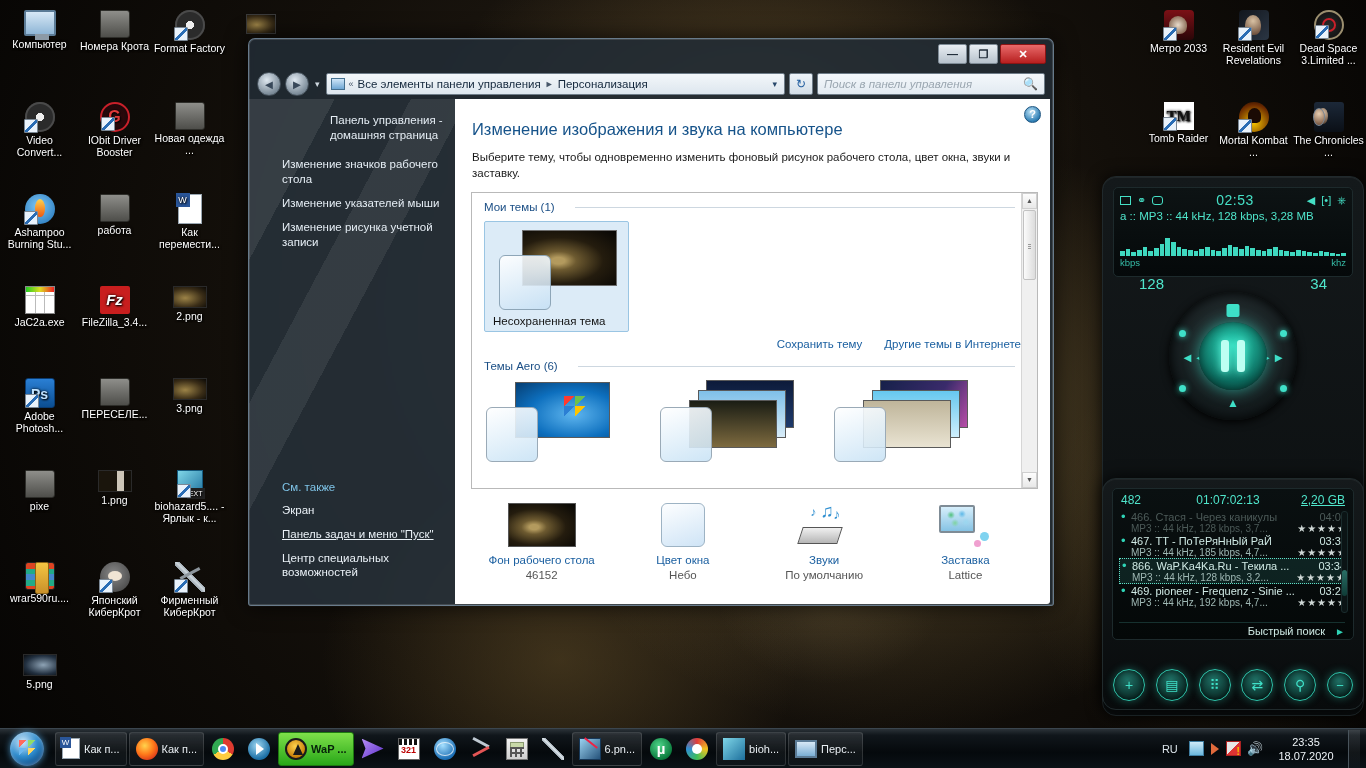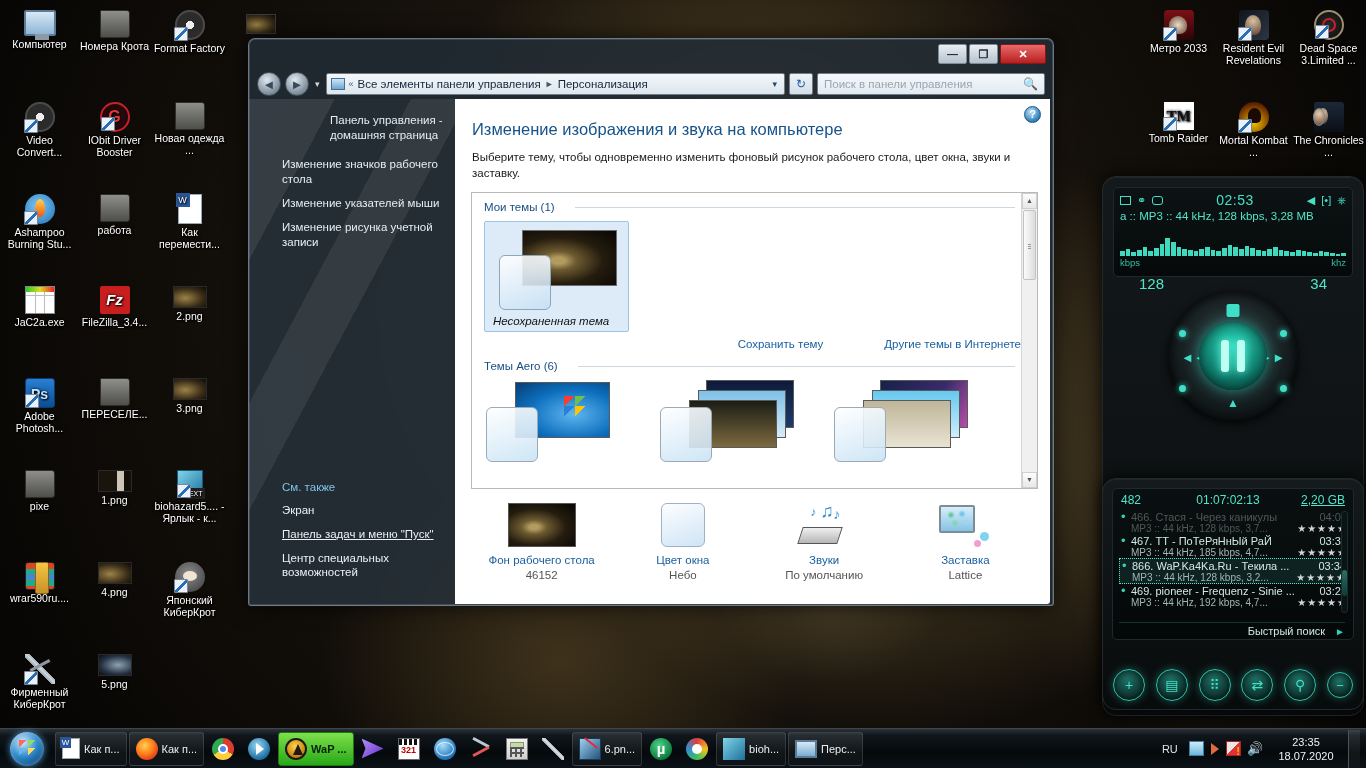--- a/index.html
+++ b/index.html
@@ -155,21 +155,21 @@
   .crumb-spacer{flex:1;}
   .crumb-caret{color:#27476a;font-size:9px;padding-right:3px;}
   #refreshbtn{width:24px;height:22px;border:1px solid #6e7c88;border-radius:2px;
     background:linear-gradient(#eef4f9,#d3dee7);display:flex;align-items:center;justify-content:center;
     color:#1f5c9e;font-size:12px;flex:none;}
   #searchbox{
     width:228px;height:22px;background:linear-gradient(#f4f8fb,#e2eaf1);
     border:1px solid #6e7c88;border-radius:2px;display:flex;align-items:center;
     padding:0 6px;flex:none;
   }
-  #searchbox .ph{flex:1;font-size:11.5px;color:#9aa6b0;}
+  #searchbox .ph{flex:1;font-size:11.5px;color:#9aa6b0;font-style:italic;}
   #searchbox .mag{color:#2b5f96;font-size:12px;}
 
   #body-split{ display:flex; height:508px; }
   #leftpane{
     width:206px; position:relative; overflow:hidden;
     color:#e3ecf3;
     background:linear-gradient(118deg, rgba(255,255,255,.10) 0 18%, rgba(255,255,255,.025) 18% 34%, rgba(255,255,255,.09) 34% 46%, rgba(255,255,255,.02) 46% 100%);
   }
   .lp-inner{padding:14px 12px 0 33px;}
   .lp-home{font-size:11.5px;line-height:15px;color:#e6eef5;margin-bottom:14px;margin-left:48px;}
@@ -198,39 +198,39 @@
   .tb-legend span{font-size:11.5px;color:#1a4e85;white-space:nowrap;}
   .tb-legend .rule{flex:1;height:1px;background:#cdd7e0;}
 
   .theme-tile{width:145px;padding:6px 6px 4px 6px;margin-top:8px;}
   .theme-tile.sel{background:#dcebf7;border:1px solid #9ac5e3;border-radius:2px;}
   .thumb-wrap{position:relative;height:84px;}
   .thumb-img{position:absolute;left:31px;top:2px;width:95px;height:56px;border:1px solid #6d6d6d;}
   .thumb-glass{position:absolute;left:8px;top:27px;width:52px;height:55px;
     border:1px solid #8ea6b8;border-radius:6px;
     background:linear-gradient(160deg,rgba(255,255,255,.92),rgba(196,223,244,.85));}
-  .theme-name{font-size:11.5px;color:#111;padding:3px 0 0 2px;font-style:italic;}
+  .theme-name{font-size:11.5px;color:#111;padding:3px 0 0 2px;}
 
   .wp-grim{background:radial-gradient(ellipse at 38% 55%,#b39a5e 0 8%,#6d5a30 22%,#241c0e 55%,#070604 100%);}
   .wp-win7{background:radial-gradient(ellipse at 62% 58%,#5fb6ef,#0d6fbe 55%,#063e72 100%);position:relative;}
   .wp-win7::after{content:"";position:absolute;left:52%;top:24%;width:22px;height:20px;
     background:
       linear-gradient(135deg,#ff3b30 0 50%,transparent 50%) 0 0/11px 10px no-repeat,
       linear-gradient(135deg,#6ec04b 0 50%,transparent 50%) 11px 0/11px 10px no-repeat,
       linear-gradient(135deg,#2b7fd4 0 50%,transparent 50%) 0 10px/11px 10px no-repeat,
       linear-gradient(135deg,#ffc400 0 50%,transparent 50%) 11px 10px/11px 10px no-repeat;}
 
   .aero-stack{position:relative;width:145px;height:84px;margin-top:8px;}
   .aero-stack .card{position:absolute;border:1px solid #5a5a5a;}
   .aero-glass{position:absolute;left:2px;top:27px;width:52px;height:55px;
     border:1px solid #9aaab7;border-radius:6px;
     background:linear-gradient(160deg,rgba(255,255,255,.93),rgba(199,226,245,.88));}
 
   .links-row{position:absolute;right:16px;bottom:0;display:flex;gap:22px;}
-  .blue-link{font-size:11.5px;color:#1a5fa0;cursor:pointer;margin-left:39px;}
+  .blue-link{font-size:11.5px;color:#1a5fa0;cursor:pointer;}
 
   #tb-scroll{position:absolute;right:0;top:0;width:16px;height:100%;background:#f0f0f0;border-left:1px solid #d6d6d6;}
   .sb-arrow{height:16px;background:linear-gradient(#fdfdfd,#e8e8e8);border:1px solid #cfcfcf;
     font-size:7px;text-align:center;line-height:14px;color:#555;}
   .sb-arrow.bottom{position:absolute;bottom:0;left:0;right:0;}
   .sb-thumb{position:absolute;left:1px;right:1px;top:17px;height:70px;
     background:linear-gradient(90deg,#fbfbfb,#dcdcdc);border:1px solid #c2c2c2;border-radius:2px;}
   .sb-thumb::after{content:"";position:absolute;left:4px;right:4px;top:33px;height:5px;
     background:repeating-linear-gradient(#9a9a9a 0 1px,transparent 1px 2px);}
 
@@ -514,24 +514,20 @@
     </div>
     <div class="dicon">
       <span class="glyph ic-bio sc"></span>
       <span class="lbl">biohazard5.... - Ярлык - к...</span>
     </div>
     <div class="dicon">
       <span class="glyph ic-winrar"></span>
       <span class="lbl">wrar590ru....</span>
     </div>
     <div class="dicon">
-      <span class="glyph ic-png"></span>
-      <span class="lbl">4.png</span>
-    </div>
-    <div class="dicon">
       <span class="glyph ic-mole sc"></span>
       <span class="lbl">Японский КиберКрот</span>
     </div>
     <div class="dicon">
       <span class="glyph ic-pen sc"></span>
       <span class="lbl">Фирменный КиберКрот</span>
     </div>
     <div class="dicon">
       <span class="glyph ic-png3"></span>
       <span class="lbl">5.png</span>

